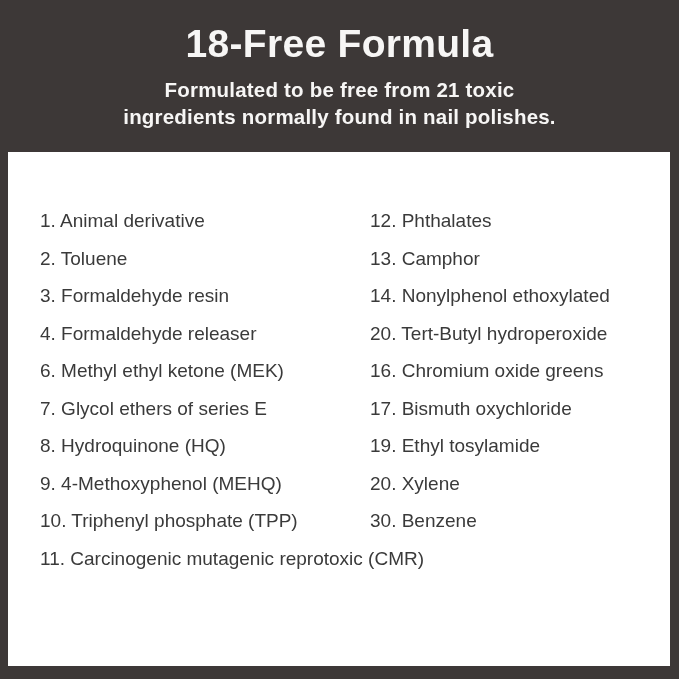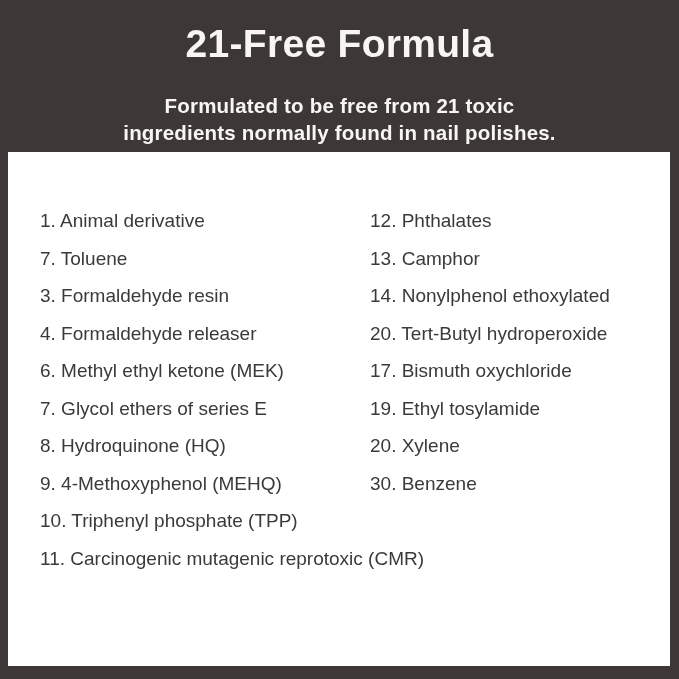--- a/index.html
+++ b/index.html
@@ -19,21 +19,21 @@
     color: #f7f6f5;
   }
   .title {
     margin: 21px 0 0 0;
     font-size: 39px;
     line-height: 46px;
     font-weight: 700;
     letter-spacing: 0.3px;
   }
   .subtitle {
-    margin: 25px 0 0 0;
+    margin: 9px 0 0 0;
     font-size: 20.5px;
     line-height: 27px;
     font-weight: 700;
     letter-spacing: 0.2px;
   }
   .subtitle-line { display: block; }
   .card {
     position: absolute;
     left: 8px;
     top: 152px;
@@ -58,45 +58,46 @@
     color: #3a3a3a;
     white-space: nowrap;
   }
 </style>
 </head>
 <body>
 
 <div class="canvas">
 
   <header class="header">
-    <h1 class="title">21-Free Formula</h1>
+    <h1 class="title">18-Free Formula</h1>
     <p class="subtitle">
       <span class="subtitle-line">Formulated to be free from 21 toxic</span>
       <span class="subtitle-line">ingredients normally found in nail polishes.</span>
     </p>
   </header>
 
   <section class="card">
     <ul class="col col-left" id="left-list">
         <li class="ingredient">1. Animal derivative</li>
-        <li class="ingredient">7. Toluene</li>
+        <li class="ingredient">2. Toluene</li>
         <li class="ingredient">3. Formaldehyde resin</li>
         <li class="ingredient">4. Formaldehyde releaser</li>
         <li class="ingredient">6. Methyl ethyl ketone (MEK)</li>
         <li class="ingredient">7. Glycol ethers of series E</li>
         <li class="ingredient">8. Hydroquinone (HQ)</li>
         <li class="ingredient">9. 4-Methoxyphenol (MEHQ)</li>
         <li class="ingredient">10. Triphenyl phosphate (TPP)</li>
         <li class="ingredient">11. Carcinogenic mutagenic reprotoxic (CMR)</li>
       </ul>
     <ul class="col col-right" id="right-list">
         <li class="ingredient">12. Phthalates</li>
         <li class="ingredient">13. Camphor</li>
         <li class="ingredient">14. Nonylphenol ethoxylated</li>
         <li class="ingredient">20. Tert-Butyl hydroperoxide</li>
+        <li class="ingredient">16. Chromium oxide greens</li>
         <li class="ingredient">17. Bismuth oxychloride</li>
         <li class="ingredient">19. Ethyl tosylamide</li>
         <li class="ingredient">20. Xylene</li>
         <li class="ingredient">30. Benzene</li>
       </ul>
   </section>
 
 </div>
 
 </body></html>

